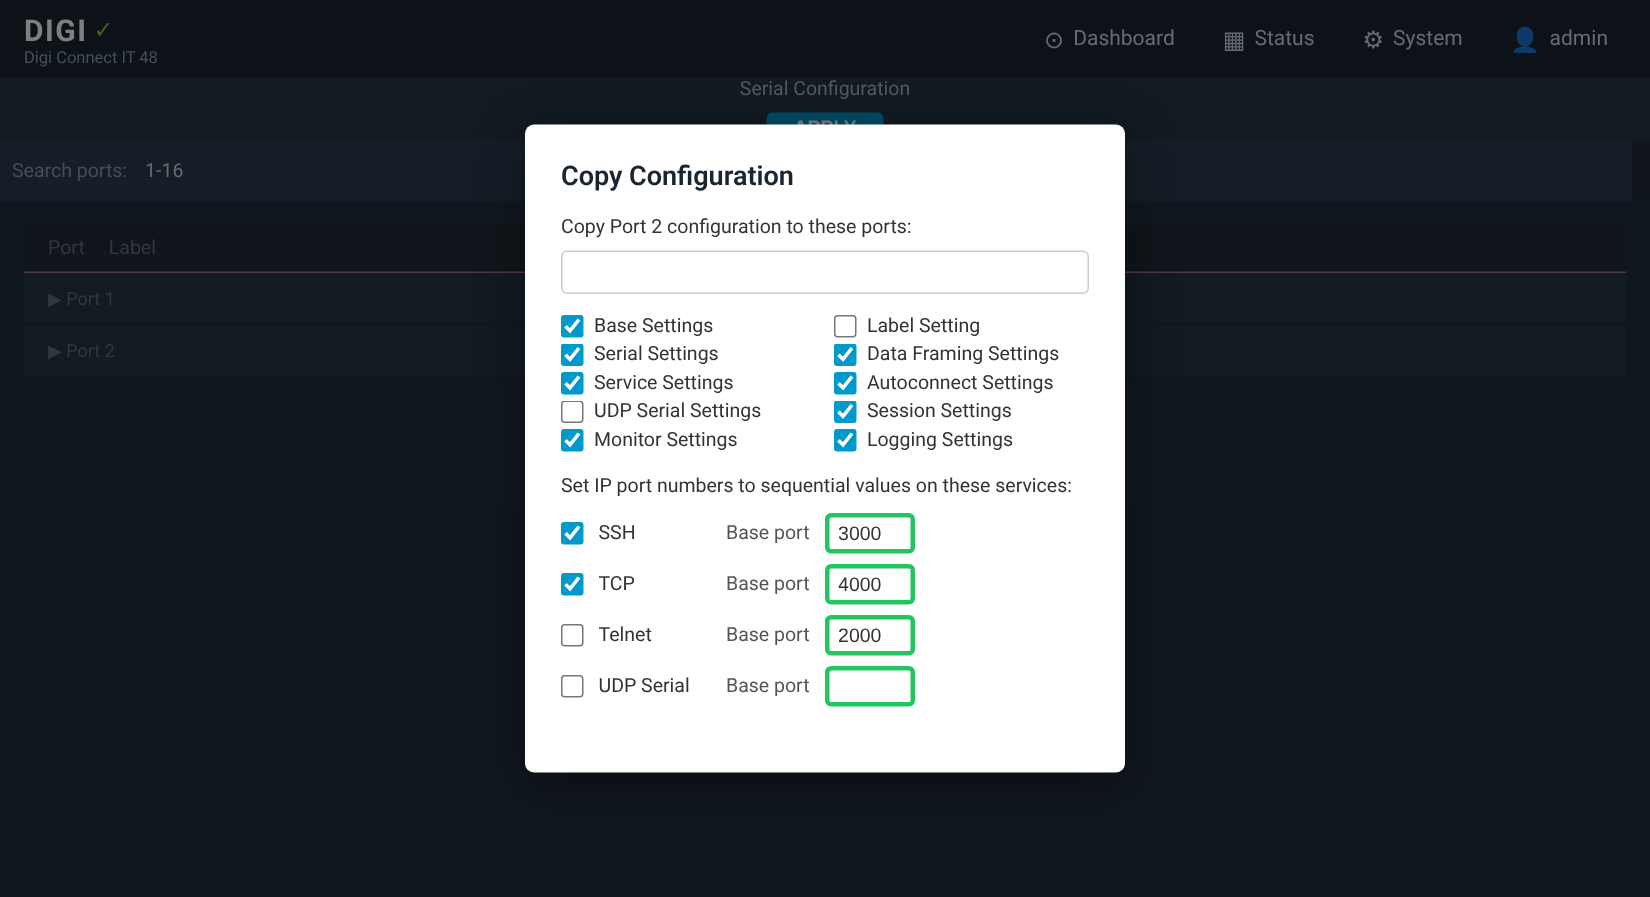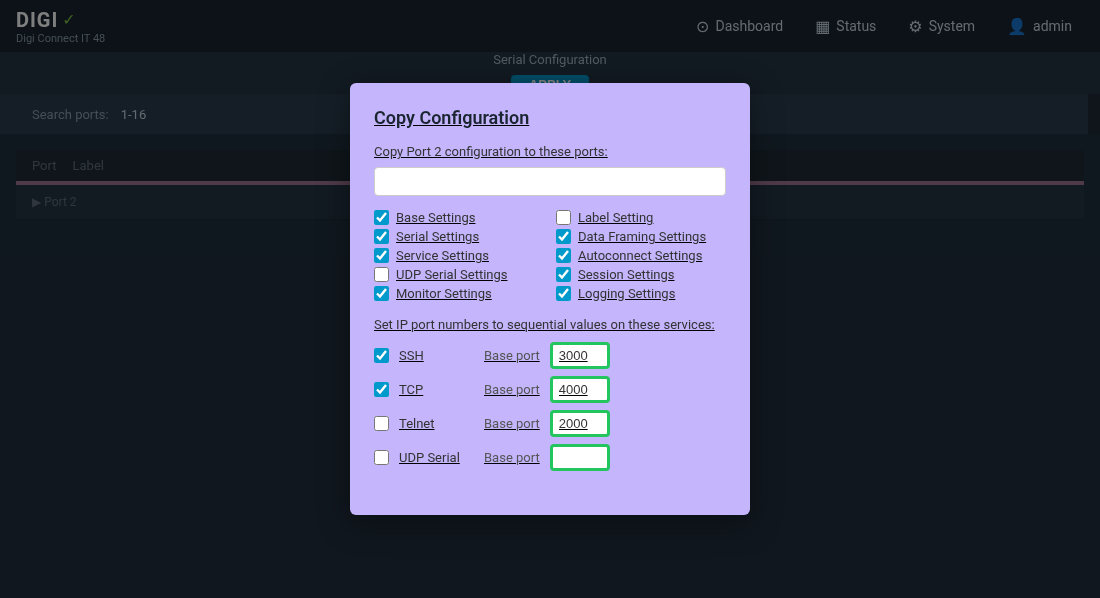--- a/index.html
+++ b/index.html
@@ -101,21 +101,21 @@
       font-weight: 600;
     }
 
     .search-bar {
       position: absolute;
       top: 94px; left: 0; right: 12px;
       height: 40px;
       background: #2a3d4e;
       display: flex;
       align-items: center;
-      padding: 0 32px;
+      padding: 0 8px;
       gap: 12px;
       z-index: 1;
     }
 
     .search-label {
       color: #8a9baa;
       font-size: 13px;
     }
 
     .search-range {
@@ -138,27 +138,26 @@
       inset: 0;
       background: rgba(0,0,0,0.5);
       z-index: 10;
       display: flex;
       align-items: center;
       justify-content: center;
     }
 
     
     .modal {
-      background: #c4b5fd;
+      background: #ffffff;
       border-radius: 6px;
       width: 400px;
       padding: 24px;
       position: relative;
       box-shadow: 0 8px 32px rgba(0,0,0,0.4);
-      text-decoration: underline;
     }
 
     .modal-title {
       font-size: 18px;
       font-weight: 600;
       color: #1a2530;
       margin-bottom: 16px;
     }
 
     .modal-subtitle {
@@ -285,21 +284,21 @@
     }
 
     
     .bg-table-header {
       display: flex;
       gap: 16px;
       padding: 8px 16px;
       background: #1e2a35;
       color: #8a9baa;
       font-size: 13px;
-      border-bottom: 4px solid #f9a8d4;
+      border-bottom: 1px solid #f9a8d4;
     }
 
     .bg-port-row {
       padding: 10px 16px;
       background: #2a3d4e;
       border-bottom: 1px solid #1e2a35;
       color: #8a9baa;
       font-size: 12px;
     }
   </style>
@@ -342,20 +341,21 @@
 <div class="search-bar">
   <span class="search-label">Search ports:</span>
   <span class="search-range">1-16</span>
 </div>
 
 <div class="bg-content">
   <div class="bg-table-header">
     <span>Port</span>
     <span>Label</span>
   </div>
+  <div class="bg-port-row">▶ Port 1</div>
   <div class="bg-port-row">▶ Port 2</div>
 </div>
 
 <div class="overlay">
   <div class="modal">
 
     <div class="modal-title">Copy Configuration</div>
 
     <div class="modal-subtitle">Copy Port 2 configuration to these ports:</div>
 

